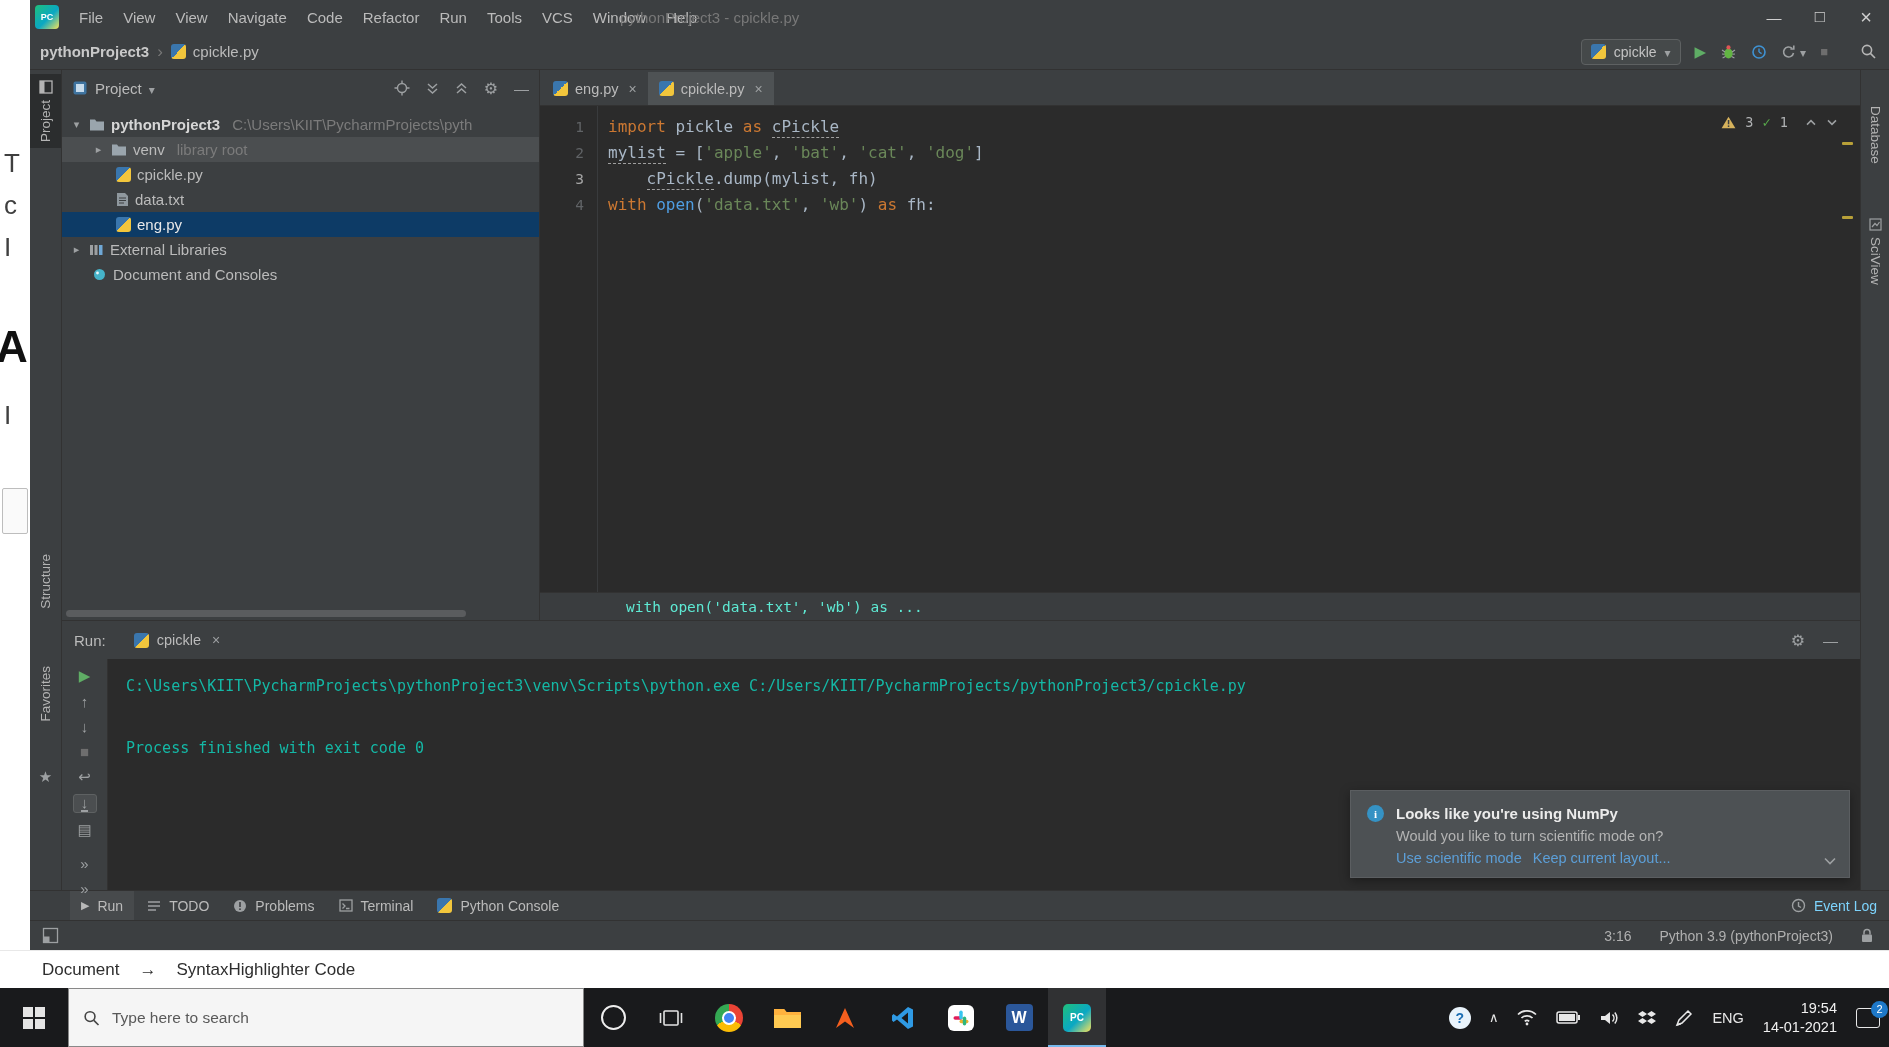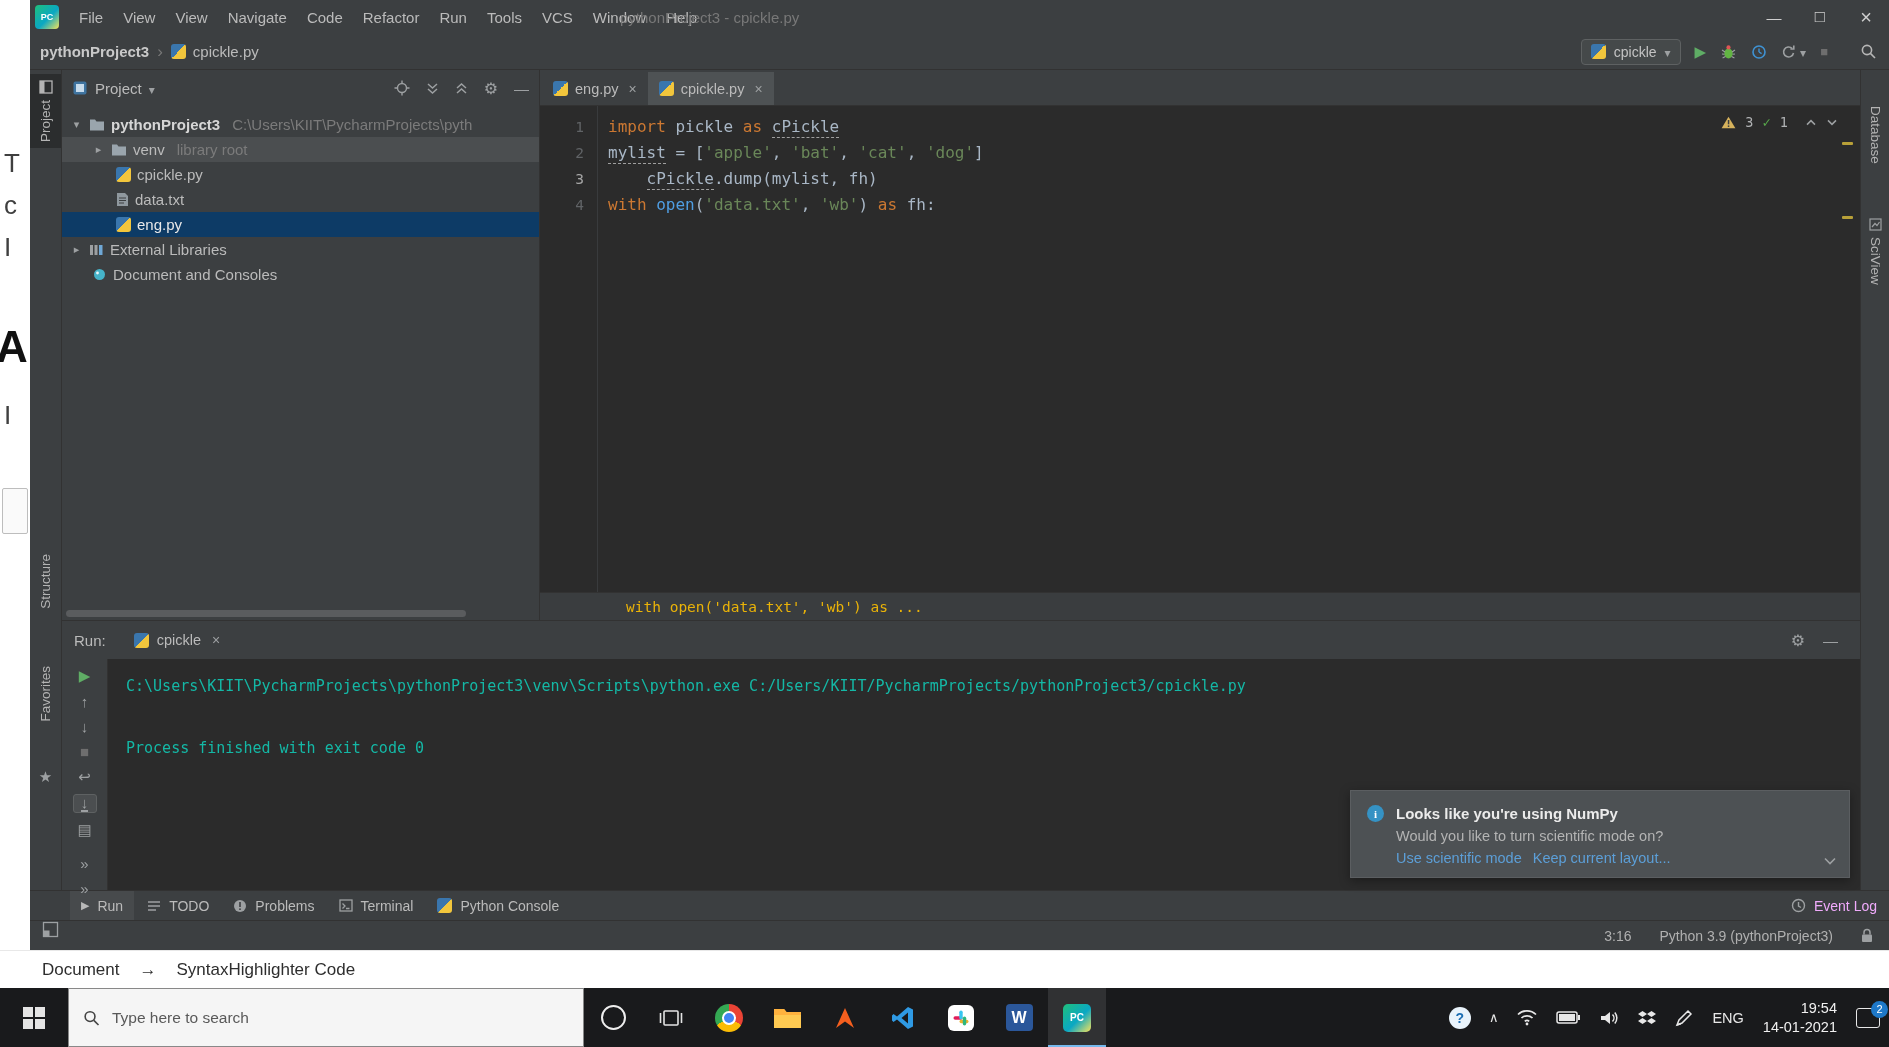--- a/index.html
+++ b/index.html
@@ -85,21 +85,21 @@
   .gl{height:26px;line-height:26px}
   .gl.cur{color:#a6a6a6}
   .code-col{flex:1;padding:8px 0 0 10px;min-width:0}
   .code-line{height:26px;line-height:26px;white-space:pre}
   .tk-kw{color:#cc7832}.tk-str{color:#6a8759}.tk-plain{color:#a9b7c6}.tk-fn{color:#4f9ee3}
   .squig{border-bottom:1px dashed #9f9f9f;padding-bottom:1px}
   .inspect{position:absolute;top:8px;right:22px;display:flex;align-items:center;gap:9px;font-size:13.5px;color:#afb1b3}
   .check{color:#57a64a;font-size:14px}
   .check::before{content:"✓"}
   .stripe-mark{position:absolute;right:7px;width:11px;height:3px;background:#b8a038;border-radius:1px}
-  .ed-breadcrumb{flex:0 0 28px;display:flex;align-items:center;padding-left:86px;color:#eab308;font-size:14.5px;background:#3a3d3f;border-top:1px solid #323232}
+  .ed-breadcrumb{flex:0 0 28px;display:flex;align-items:center;padding-left:86px;color:#5eead4;font-size:14.5px;background:#3a3d3f;border-top:1px solid #323232}
 
   
   .run-panel{flex:1 1 auto;display:flex;flex-direction:column;background:#3c3f41;min-height:0;border-top:1px solid #323232}
   .run-header{flex:0 0 38px;display:flex;align-items:center;padding:0 12px;gap:6px}
   .run-label{font-size:15px;color:#bbb;margin-right:12px}
   .run-tab{display:flex;align-items:center;gap:8px;padding:0 10px;height:100%;font-size:14.5px;color:#bbb}
   .run-actions{margin-left:auto;display:flex;gap:18px;align-items:center;color:#9da0a2;padding-right:10px}
   .run-body{flex:1 1 auto;display:flex;min-height:0;background:#2b2b2b;position:relative}
   .run-toolbar{flex:0 0 46px;background:#3c3f41;border-right:1px solid #323232;display:flex;flex-direction:column;align-items:center;padding-top:8px;gap:8px}
   .rt-icon{width:24px;height:22px;display:flex;align-items:center;justify-content:center;color:#9da0a2;font-size:15px}
@@ -118,22 +118,22 @@
   .notif-actions{display:flex;gap:11px;font-size:14.5px;line-height:22px}
   .notif-link{color:#5c9fd8}
   .notif-chevron{position:absolute;right:12px;bottom:12px;color:#9da0a2}
 
   
   .bottom-bar{flex:0 0 30px;display:flex;align-items:center;background:#3c3f41;border-top:1px solid #323232;padding:0 12px 0 40px;gap:2px}
   .bb-item{display:flex;align-items:center;gap:8px;padding:0 11px;height:100%;font-size:14px;color:#bbb}
   .bb-item.active{background:rgba(255,255,255,.06)}
   .bb-play{color:#b8b8b8;font-size:11px}
   .bb-play::before{content:"▶"}
-  .bb-right{margin-left:auto;display:flex;align-items:center;gap:8px;color:#f0abfc;font-size:14px}
-  .status-bar{flex:0 0 30px;display:flex;background:#3c3f41;border-top:1px solid #323232;padding:0 16px 0 12px;font-size:14px;color:#b0b0b0}
+  .bb-right{margin-left:auto;display:flex;align-items:center;gap:8px;color:#7dd3fc;font-size:14px}
+  .status-bar{flex:0 0 30px;display:flex;align-items:center;background:#3c3f41;border-top:1px solid #323232;padding:0 16px 0 12px;font-size:14px;color:#b0b0b0}
   .sb-right{margin-left:auto;display:flex;align-items:center;gap:28px}
 
   
   #taskbar{position:absolute;left:0;top:988px;width:1889px;height:59px;background:#191a1c;display:flex;align-items:stretch;z-index:3}
   .tb-start{width:68px;display:flex;align-items:center;justify-content:center}
   .win-logo{display:grid;grid-template-columns:10px 10px;grid-template-rows:10px 10px;gap:2px}
   .win-logo i{background:#e4e4e4}
   .tb-search{width:516px;background:#f5f5f5;display:flex;align-items:center;gap:12px;padding:0 14px;border:1px solid #888}
   .tb-search input{border:none;outline:none;font-size:15.5px;color:#333;width:100%;background:transparent;font-family:"Liberation Sans",sans-serif}
   .tb-search input::placeholder{color:#595959;opacity:1}

